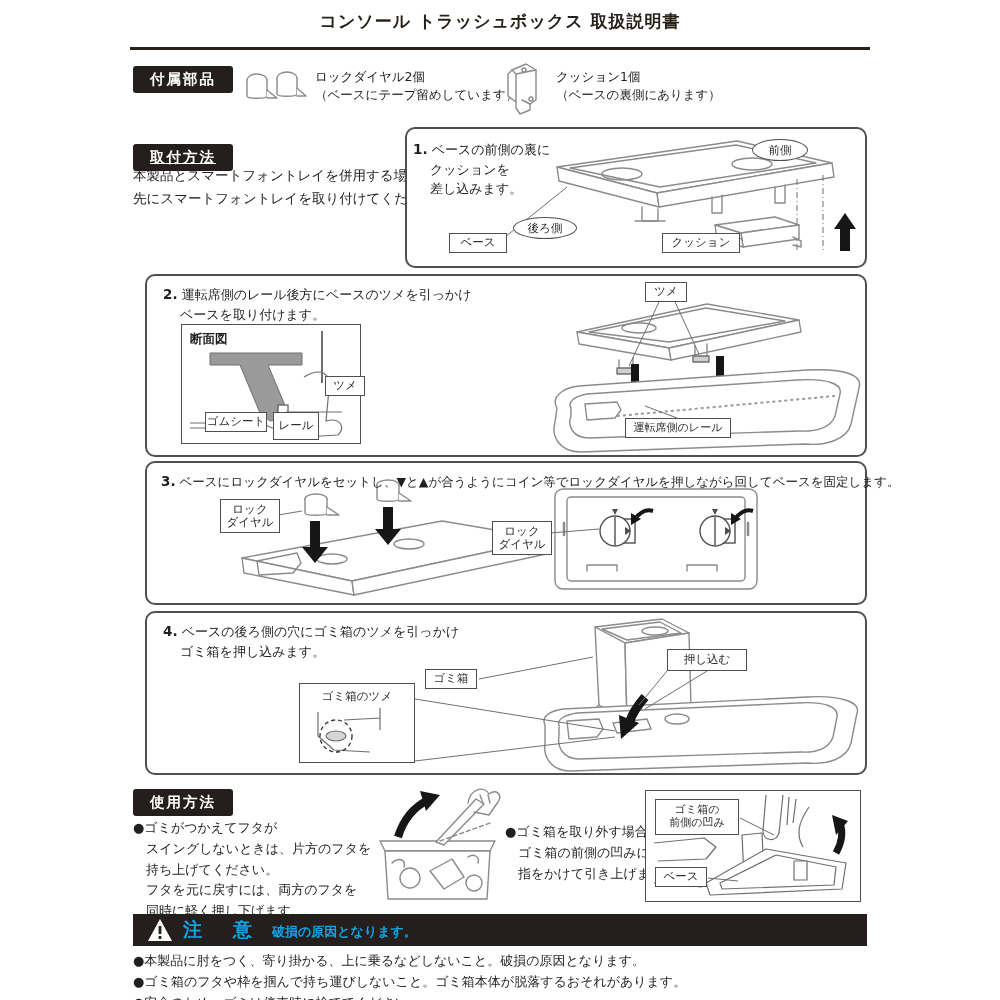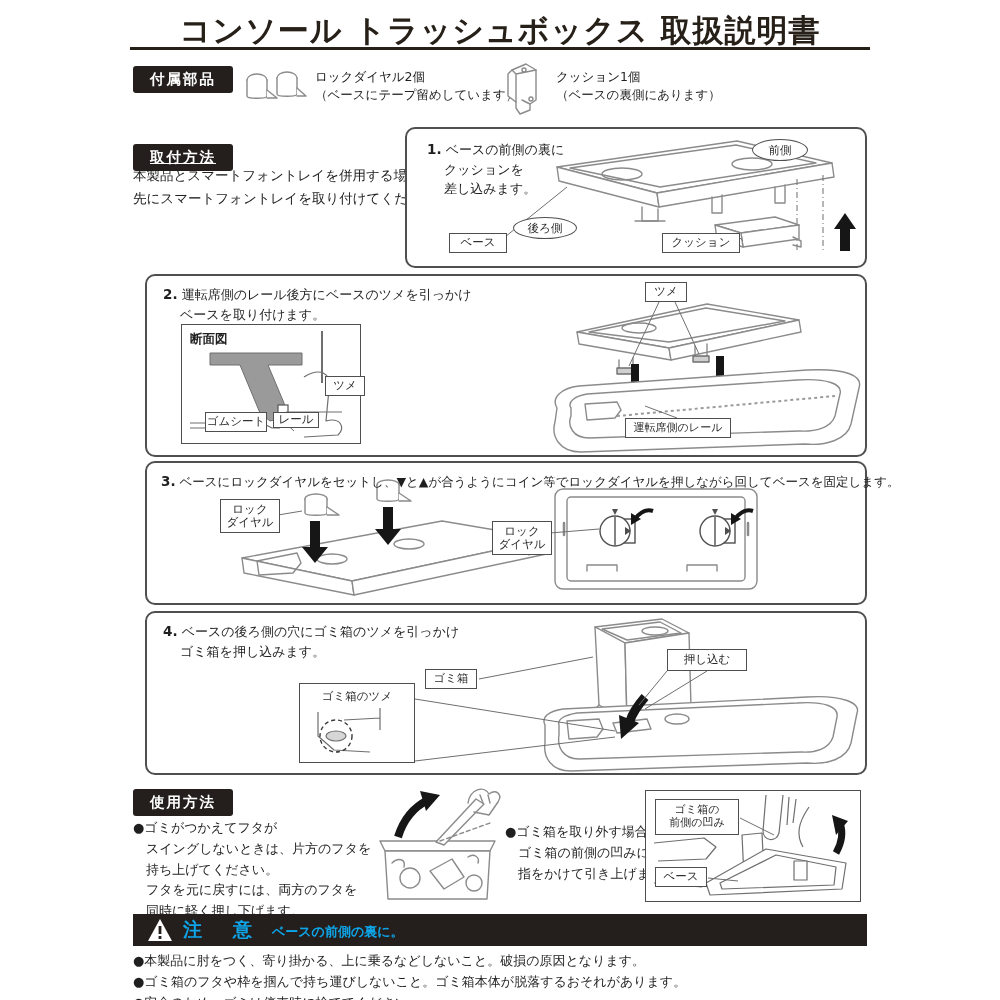--- a/index.html
+++ b/index.html
@@ -1,19 +1,19 @@
 <!DOCTYPE html>
 <html><head>
 <meta charset="utf-8">
 <style>
   * { margin:0; padding:0; box-sizing:border-box; }
   html,body { width:1000px; background:#fff; font-family:"DejaVu Sans","Liberation Sans",sans-serif; }
   #page { position:relative; width:1000px; height:1000px; background:#fff; color:#222; overflow:hidden; }
   .abs { position:absolute; }
-  .title { width:1000px; text-align:center; font-size:31px; font-weight:bold; letter-spacing:1px; color:#262019; }
+  .title { width:1000px; text-align:center; font-size:17px; font-weight:bold; letter-spacing:1px; color:#262019; }
   .rule { background:#262019; }
   .seclabel { background:#241f1c; color:#fff; font-weight:bold; font-size:14.5px; padding:4px 17px; border-radius:3px; letter-spacing:2px; }
   .stepbox { border:2px solid #4f4f4f; border-radius:10px; background:#fff; }
   .steptext { font-size:13px; line-height:1.5; color:#1f1f1f; }
   .stepnum { font-weight:bold; font-size:13.5px; }
   .cont { padding-left:17px; }
   .lbox { position:absolute; border:1px solid #4f4f4f; background:#fff; font-size:11.5px; line-height:1.15;
           display:flex; align-items:center; justify-content:center; text-align:center; color:#2a2a2a; }
   .oval { position:absolute; border:1px solid #4f4f4f; border-radius:50%; background:#fff; font-size:11.5px;
           display:flex; align-items:center; justify-content:center; color:#2a2a2a; }
@@ -96,21 +96,21 @@
       <g class="ln">
         <path d="M308,96 L368,88 L392,96 L334,104 Z" class="fillw"></path>
         <path d="M334,104 L392,96 L392,110 L336,118 Z" class="fillw"></path>
         <path d="M308,96 L310,110 L336,118 L334,104 Z" class="fillw"></path>
         <path d="M386,108 L394,112 L394,118 L386,116"></path>
       </g>
       <polygon class="blk" points="438,84 449,100 443,100 443,122 433,122 433,100 427,100"></polygon>
       <path class="leader" d="M98,108 L160,58"></path>
       <path class="leader" d="M330,106 L336,112"></path>
     </svg>
-    <div class="steptext" style="position:absolute;left:20px;top:10px;">
+    <div class="steptext" style="position:absolute;left:6px;top:10px;">
       <div><span class="stepnum">1.</span> <span>ベースの前側の裏に</span></div>
       <div class="cont">クッションを</div>
       <div class="cont">差し込みます。</div>
     </div>
     <div class="oval" style="left:345px;top:10px;width:56px;height:22px;">前側</div>
     <div class="oval" style="left:106px;top:88px;width:64px;height:22px;">後ろ側</div>
     <div class="lbox" style="left:42px;top:104px;width:58px;height:20px;">ベース</div>
     <div class="lbox" style="left:255px;top:104px;width:78px;height:20px;">クッション</div>
   </div>
 
@@ -156,21 +156,21 @@
           <path d="M122,52 C138,42 150,48 147,64 L144,96 C158,92 164,102 156,110 L122,112"></path>
         </g>
         <path class="leader" d="M104,87 L160,87"></path>
         <path class="leader" d="M44,98 L56,106"></path>
         <path class="leader" d="M100,95 L112,106"></path>
       </svg>
       <div class="cs-title" style="position:absolute;left:8px;top:6px;">断面図</div>
     </div>
     <div class="lbox" style="left:178px;top:100px;width:40px;height:20px;">ツメ</div>
     <div class="lbox" style="left:58px;top:136px;width:62px;height:20px;">ゴムシート</div>
-    <div class="lbox" style="left:126px;top:136px;width:46px;height:16px;">レール</div>
+    <div class="lbox" style="left:126px;top:136px;width:46px;height:28px;">レール</div>
     <div class="lbox" style="left:498px;top:6px;width:42px;height:20px;">ツメ</div>
     <div class="lbox" style="left:478px;top:142px;width:106px;height:20px;font-size:11px;">運転席側のレール</div>
   </div>
 
   <div class="abs stepbox" style="left:145px;top:461px;width:722px;height:144px;">
     <svg width="718" height="140" viewBox="0 0 718 140">
 
       <g class="ln">
         <path d="M95,95 L295,58 L402,76 L205,118 Z" class="fillw"></path>
         <path d="M95,95 L97,110 L207,132 L205,118 Z" class="fillw"></path>
@@ -340,21 +340,21 @@
     <div class="lbox" style="left:9px;top:76px;width:52px;height:20px;">ベース</div>
   </div>
 
   <div class="abs caution-band" style="left:133px;top:914px;width:734px;height:32px;">
     <svg style="position:static;margin-left:14px;" width="26" height="24" viewBox="0 0 26 24">
       <polygon points="13,1 25,23 1,23" fill="#fff"></polygon>
       <rect x="11.6" y="8" width="2.8" height="8" fill="#241f1c"></rect>
       <rect x="11.6" y="18" width="2.8" height="3" fill="#241f1c"></rect>
     </svg>
     <span class="caution-word">注　意</span>
-    <span class="caution-sub">ベースの前側の裏に。</span>
+    <span class="caution-sub">破損の原因となります。</span>
   </div>
   <div class="abs bullets" style="left:133px;top:951px;">
     <div>●本製品に肘をつく、寄り掛かる、上に乗るなどしないこと。破損の原因となります。</div>
     <div>●ゴミ箱のフタや枠を掴んで持ち運びしないこと。ゴミ箱本体が脱落するおそれがあります。</div>
     <div>●安全のため、ゴミは停車時に捨ててください。</div>
   </div>
 
 </div>
 
 </body></html>

